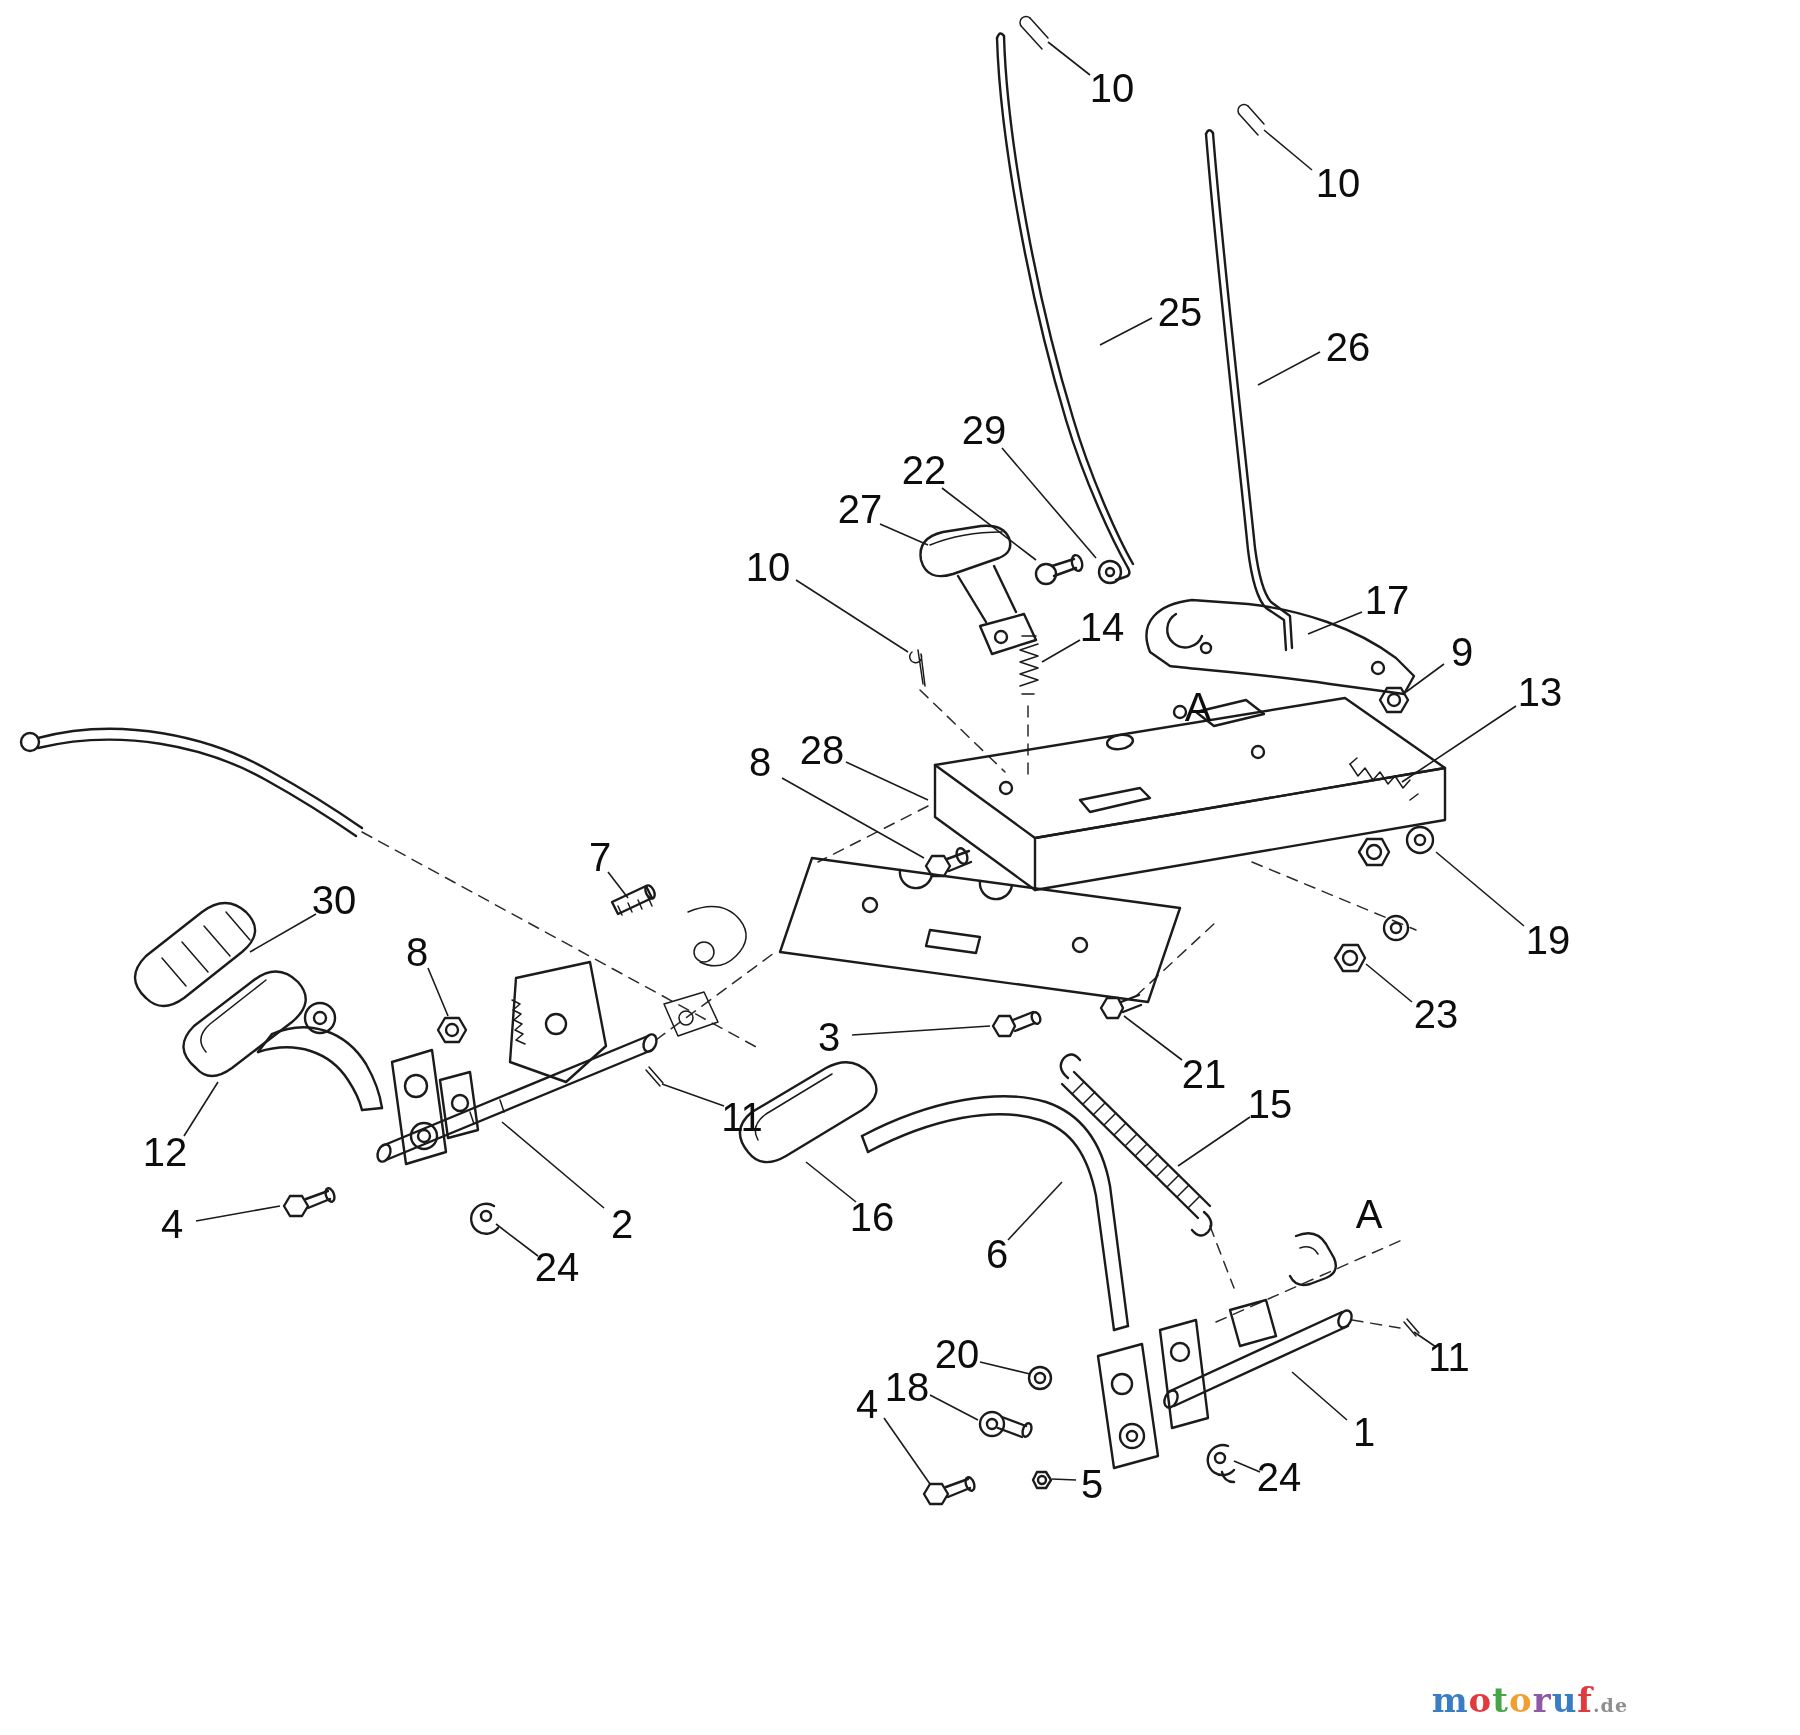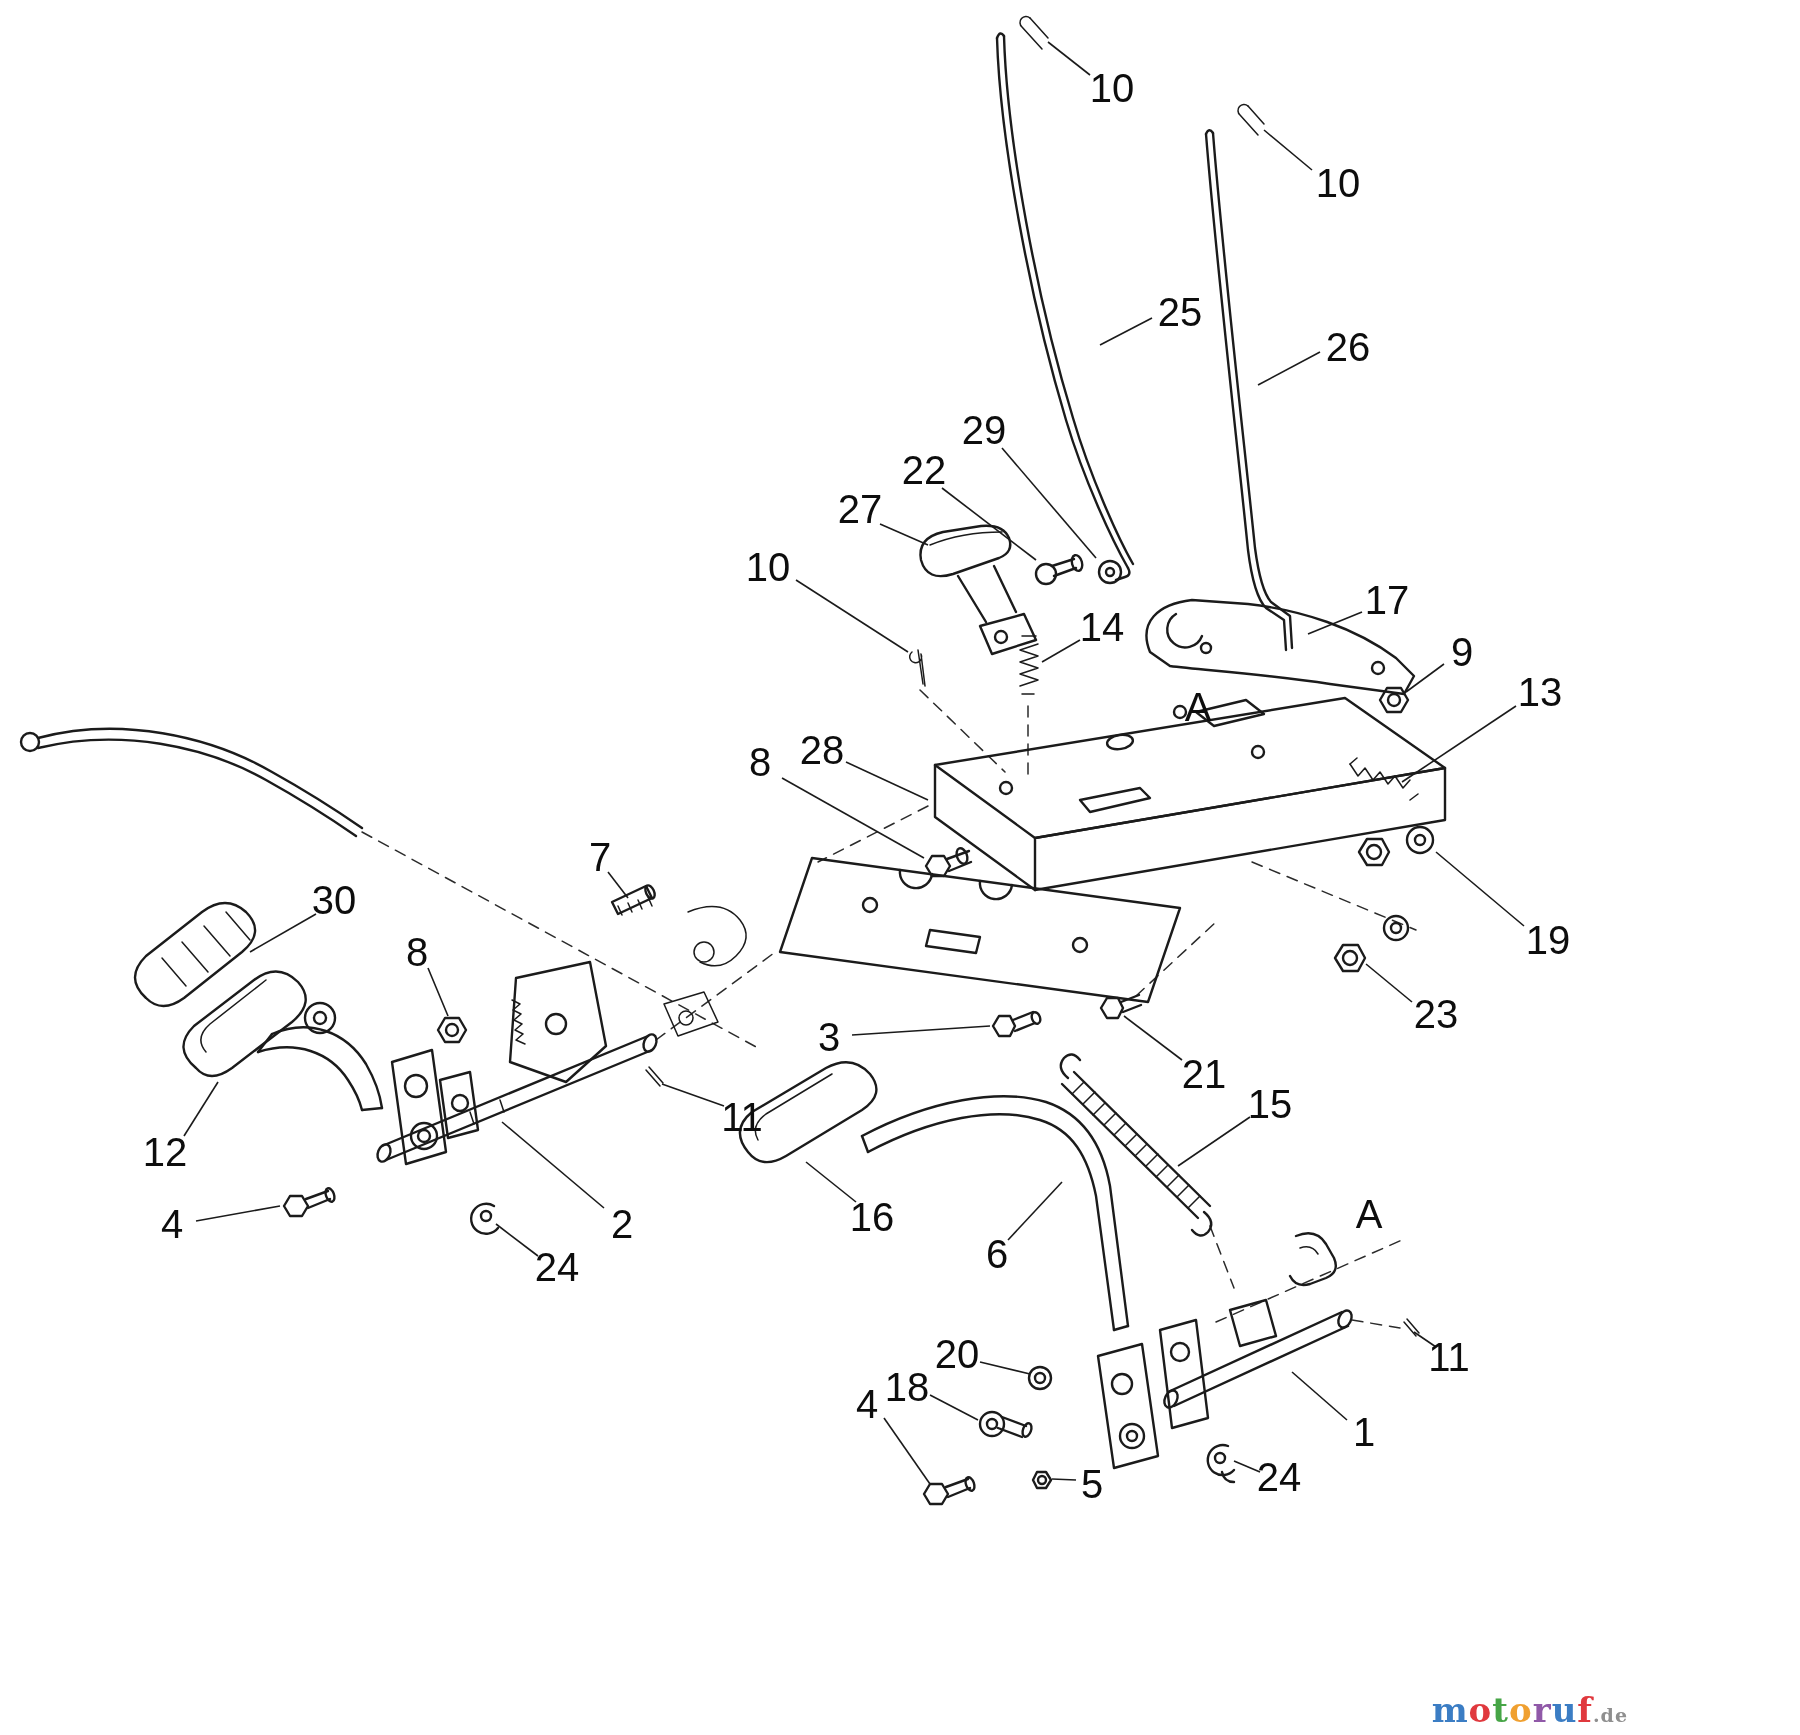--- a/index.html
+++ b/index.html
@@ -5,21 +5,21 @@
   html,body{margin:0;padding:0;background:#ffffff;}
   .page{position:relative;width:1644px;height:1735px;background:#fff;overflow:hidden;
         font-family:"Liberation Sans",sans-serif;}
   .page svg{position:absolute;left:0;top:0;}
   .ln{fill:none;stroke:#1b1b1b;stroke-width:2.4;stroke-linecap:round;stroke-linejoin:round;}
   .thin{stroke-width:1.5;}
   .dash{fill:none;stroke:#2b2b2b;stroke-width:1.5;stroke-dasharray:11 8;stroke-linecap:round;}
   .leader{stroke:#1b1b1b;stroke-width:1.6;}
   .callout{font-family:"Liberation Sans",sans-serif;font-size:40px;fill:#0d0d0d;
            text-anchor:middle;dominant-baseline:central;}
-  .watermark{position:absolute;right:16px;bottom:8px;
+  .watermark{position:absolute;right:16px;bottom:18px;
              font-family:"DejaVu Serif",serif;font-weight:bold;font-size:34px;
              letter-spacing:1px;line-height:1;}
   .watermark .wm-suffix{font-size:19px;color:#8f8f8f;}
 </style>
 </head>
 <body>
 
 <div class="page">
   <svg width="1800" height="1735" viewBox="0 0 1800 1735">
 

